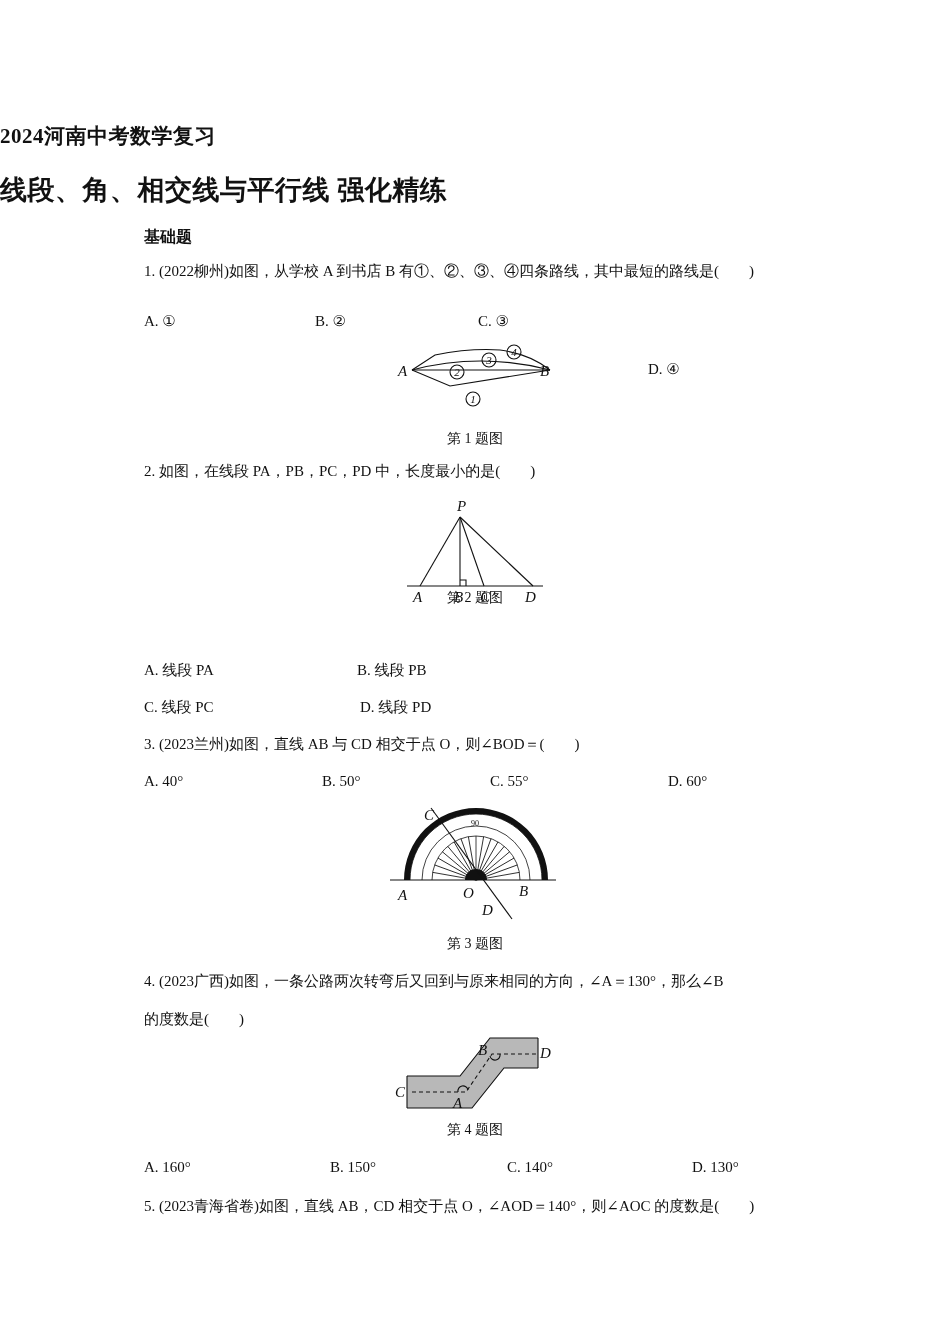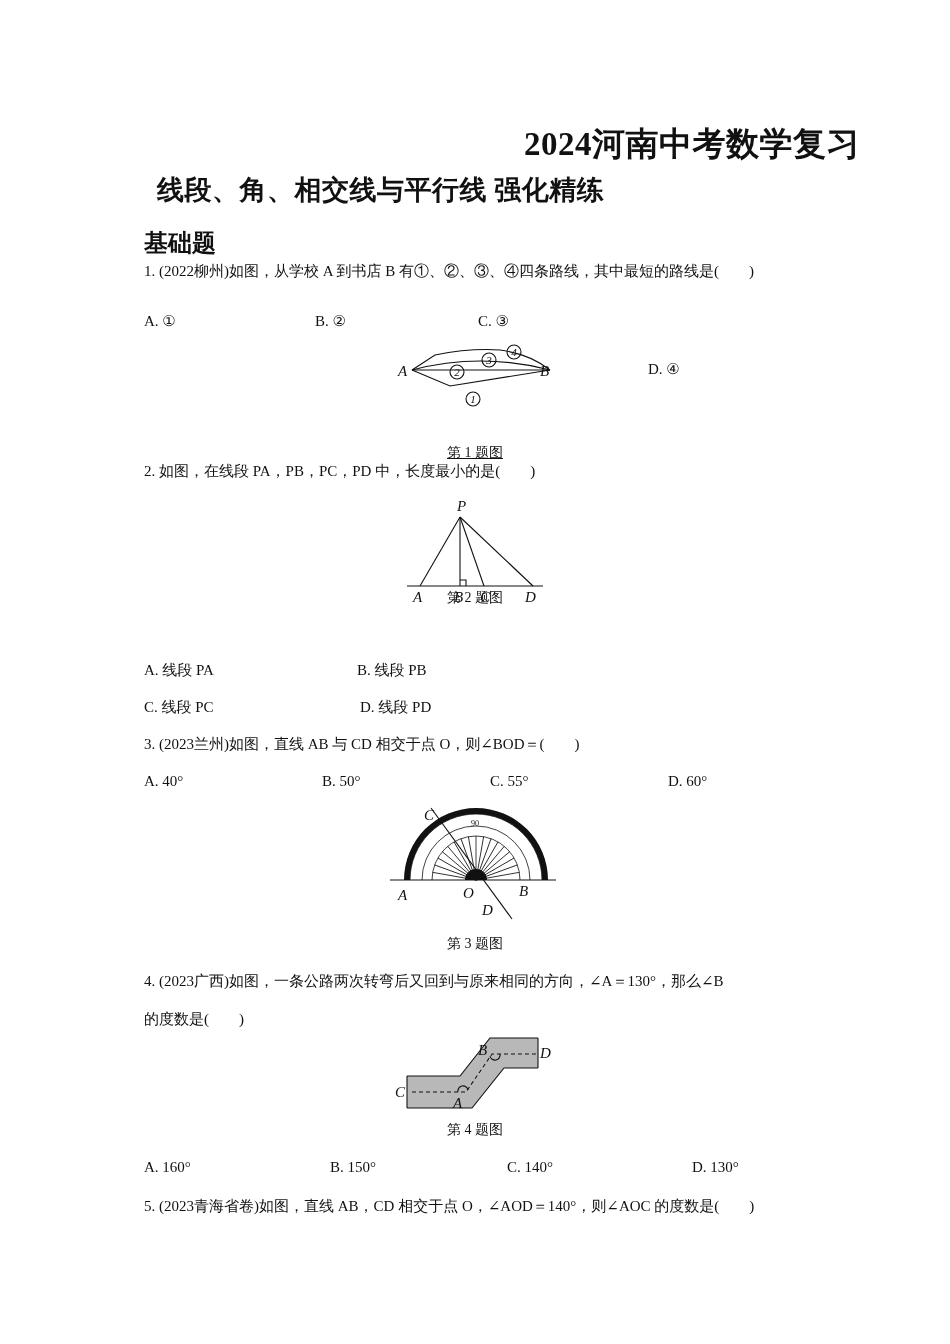--- a/index.html
+++ b/index.html
@@ -1,21 +1,21 @@
 <!DOCTYPE html>
 <html><head>
 <meta charset="utf-8">
 <style>
   html, body { margin:0; padding:0; background:#ffffff; }
   body { width:950px; height:1344px; position:relative; overflow:hidden;
          font-family:"Liberation Serif","DejaVu Serif",serif; color:#111; }
   .abs { position:absolute; white-space:nowrap; }
-  .title1 { top:122px; left:0; width:860px; text-align:right; font-size:33px; font-weight:bold; letter-spacing:0.5px; }
-  .title2 { top:172px; left:0; width:761px; text-align:center; font-size:27px; font-weight:bold; letter-spacing:0.5px; }
-  .section { top:227px; left:144px; font-size:24px; font-weight:bold; font-family:"DejaVu Sans","Liberation Sans",sans-serif; }
+  .title1 { top:122px; left:0; width:860px; text-align:left; font-size:21px; font-weight:bold; letter-spacing:0.5px; }
+  .title2 { top:172px; left:0; width:761px; text-align:left; font-size:27px; font-weight:bold; letter-spacing:0.5px; }
+  .section { top:227px; left:144px; font-size:16px; font-weight:bold; font-family:"DejaVu Sans","Liberation Sans",sans-serif; }
   .q { font-size:15px; }
   .opt { font-size:15px; }
   .cap { font-size:14px; width:950px; left:0; text-align:center; }
   svg text { font-family:"Liberation Serif",serif; font-style:italic; }
 </style>
 </head>
 <body>
 
 <div class="abs title1">2024河南中考数学复习</div>
 <div class="abs title2">线段、角、相交线与平行线 强化精练</div>
@@ -43,21 +43,21 @@
   </g>
   <g font-size="11" fill="#111" text-anchor="middle" style="font-style:normal">
     <text x="67" y="36">2</text>
       <text x="99" y="24">3</text>
       <text x="124" y="16">4</text>
       <text x="83" y="63">1</text>
   </g>
   <text x="8" y="36" font-size="15" fill="#111">A</text>
   <text x="150" y="36" font-size="15" fill="#111">B</text>
 </svg>
-<div class="abs cap" style="top:444px;text-decoration:underline;">第 1 题图</div>
+<div class="abs cap" style="top:430px;">第 1 题图</div>
 
 <div class="abs q" style="top:462px;left:144px;">
   <span>2.</span>
   <span>如图，在线段 PA，PB，PC，PD 中，长度最小的是(　　)</span>
 </div>
 <svg class="abs" style="top:495px;left:395px;" width="160" height="110">
   <g stroke="#111" stroke-width="1.1" fill="none">
     <line x1="12" y1="91" x2="148" y2="91"></line>
     <line x1="65" y1="22" x2="25" y2="91"></line>
     <line x1="65" y1="22" x2="65" y2="91"></line>

